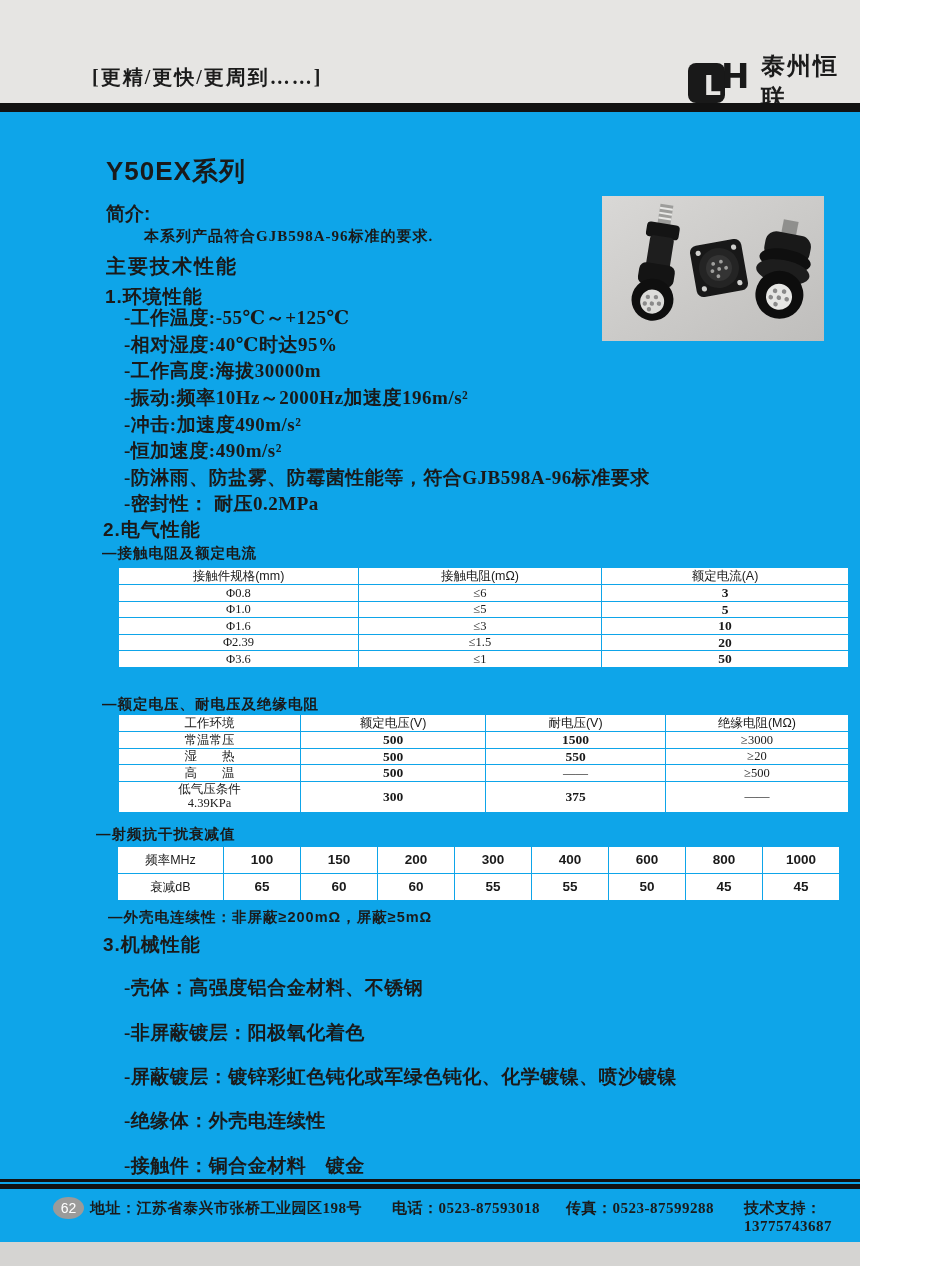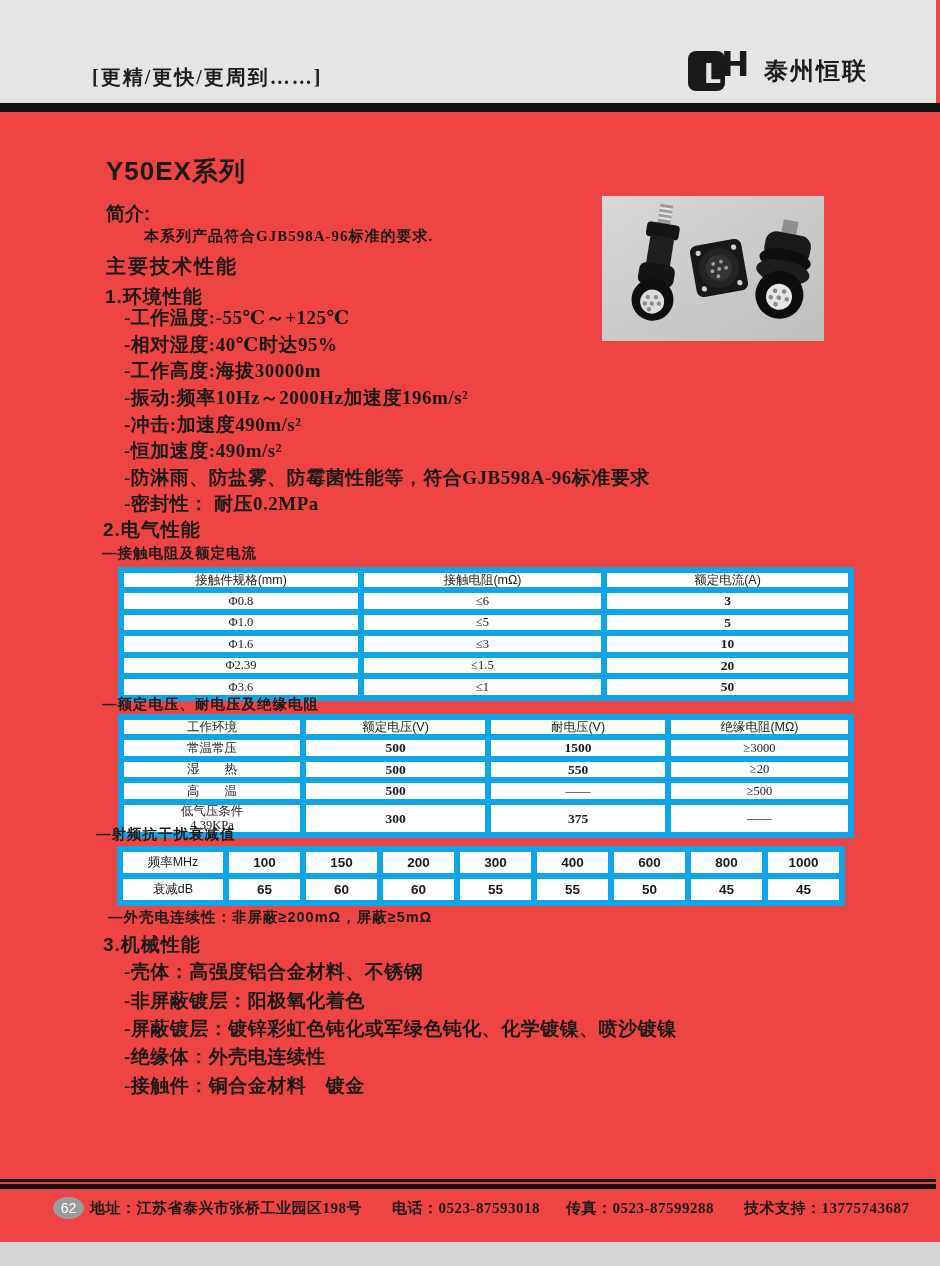--- a/index.html
+++ b/index.html
@@ -1,18 +1,18 @@
 <!DOCTYPE html>
 <html><head>
 <meta charset="utf-8">
 <style>
   * { margin:0; padding:0; box-sizing:border-box; }
   html,body { background:#ffffff; }
   .page {
-    position:relative; width:940px; height:1266px; background:#ef4444;
+    position:relative; width:860px; height:1266px; background:#0ea5e9;
     font-family:"Liberation Sans","DejaVu Sans",sans-serif; color:#1a1a1a; overflow:hidden;
   }
   
   .header-band { position:absolute; left:0; top:0; width:936px; height:103px; background:#e6e5e3; }
   .header-bar  { position:absolute; left:0; top:103px; width:940px; height:9px; background:#121212; }
   .slogan {
     position:absolute; left:92px; top:64px; font-family:"Liberation Serif","DejaVu Serif",serif;
     font-weight:bold; font-size:20px; letter-spacing:2px; color:#1b1b1b;
   }
   .logo { position:absolute; left:688px; top:50px; display:flex; align-items:center; }
@@ -36,26 +36,26 @@
   .main-h { position:absolute; left:106px; top:253px; font-size:20px; font-weight:bold; letter-spacing:2px; }
   .sec-h  { position:absolute; font-size:19px; font-weight:bold; letter-spacing:1px; }
   .env-h  { left:105px; top:284px; }
   .elec-h { left:103px; top:517px; }
   .mech-h { left:103px; top:932px; }
   ul.spec { position:absolute; list-style:none; font-family:"Liberation Serif","DejaVu Serif",serif;
             font-weight:bold; font-size:19px; letter-spacing:0.5px;text-align:right; }
   ul.env-list  { left:124px; top:305px; }
   ul.env-list li  { height:26.6px; display:flex; align-items:center; }
   ul.mech-list { left:124px; top:958px; }
-  ul.mech-list li { height:28.4px; display:flex; align-items:center; }
+  ul.mech-list li { height:28.4px; display:flex; align-items:center;margin-top:16px; }
   .tbl-label { position:absolute; font-size:14.5px; font-weight:bold; letter-spacing:1px; }
   .note { position:absolute; font-size:14.5px; font-weight:bold; letter-spacing:1px; }
   
   table { border-collapse:collapse; table-layout:fixed; position:absolute; background:#fff; }
-  td, th { border:6px solid #0ea5e9; text-align:center; vertical-align:middle;
+  td, th { border:1px solid #0ea5e9; text-align:center; vertical-align:middle;
            font-weight:normal; font-size:12.5px; padding:0; line-height:1.15; }
   .t1 { left:118px; top:567px; width:730px; }
   .t1 .hrow td { height:17px; }
   .t1 .drow td { height:14.6px; font-family:"Liberation Serif","DejaVu Serif",serif; }
   .t2 { left:118px; top:714px; width:730px; }
   .t2 .hrow td { height:17px; }
   .t2 .drow td { height:15.3px; font-family:"Liberation Serif","DejaVu Serif",serif; }
   .t2 .lastrow td { height:31px; }
   .t3 { left:117px; top:846px; width:722px; }
   .t3 td { height:27px; }

